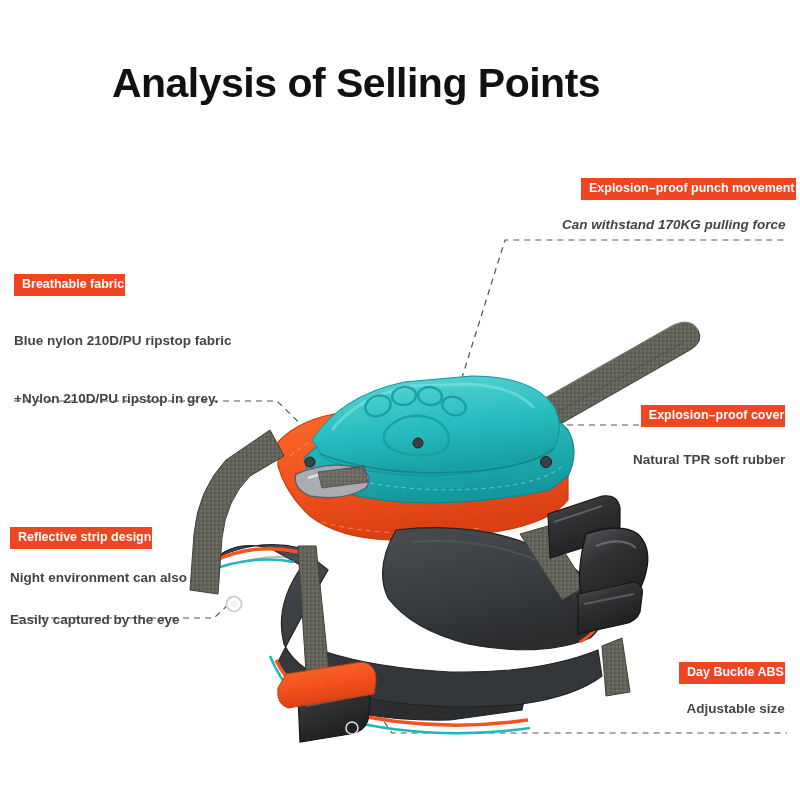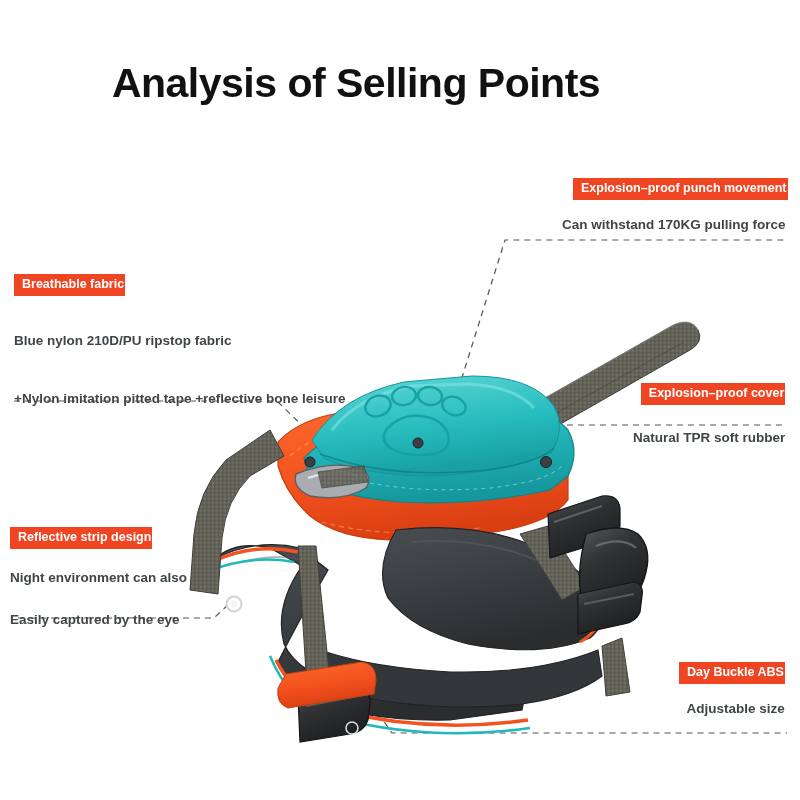--- a/index.html
+++ b/index.html
@@ -57,26 +57,26 @@
   }
   .callout.right-aligned {
     text-align: right;
   }
   .callout.right-aligned .badge {
     text-align: center;
   }
 
   
   #callout-explosion-punch { left: 562px; top: 178px; }
-  #callout-explosion-punch .desc { margin-top: 12px; margin-right: 2px; }
+  #callout-explosion-punch .desc { margin-top: 12px; margin-right: 10px; font-style: italic; }
 
   #callout-breathable { left: 14px; top: 274px; }
   #callout-breathable .desc { margin-top: 32px; }
 
-  #callout-explosion-cover { left: 633px; top: 383px; }
+  #callout-explosion-cover { left: 633px; top: 405px; }
   #callout-explosion-cover .desc { margin-top: 20px; }
 
   #callout-reflective { left: 10px; top: 527px; }
   #callout-reflective .desc { margin-top: 16px; }
 
   #callout-day-buckle { left: 679px; top: 662px; }
   #callout-day-buckle .desc { margin-top: 12px; }
 
   
   #leaders {
@@ -285,21 +285,21 @@
   </svg>
 
   <div class="callout right-aligned" id="callout-explosion-punch">
     <div class="badge">Explosion–proof punch movement</div>
     <div class="desc">Can withstand 170KG pulling force</div>
   </div>
 
   <div class="callout" id="callout-breathable">
     <div class="badge">Breathable fabric</div>
     <div class="desc">Blue nylon 210D/PU ripstop fabric</div>
-    <div class="desc">+Nylon imitation pitted tape +reflective bone leisure</div>
+    <div class="desc">+Nylon 210D/PU ripstop in grey.</div>
   </div>
 
   <div class="callout right-aligned" id="callout-explosion-cover">
     <div class="badge">Explosion–proof cover</div>
     <div class="desc">Natural TPR soft rubber</div>
   </div>
 
   <div class="callout" id="callout-reflective">
     <div class="badge">Reflective strip design</div>
     <div class="desc">Night environment can also</div>

